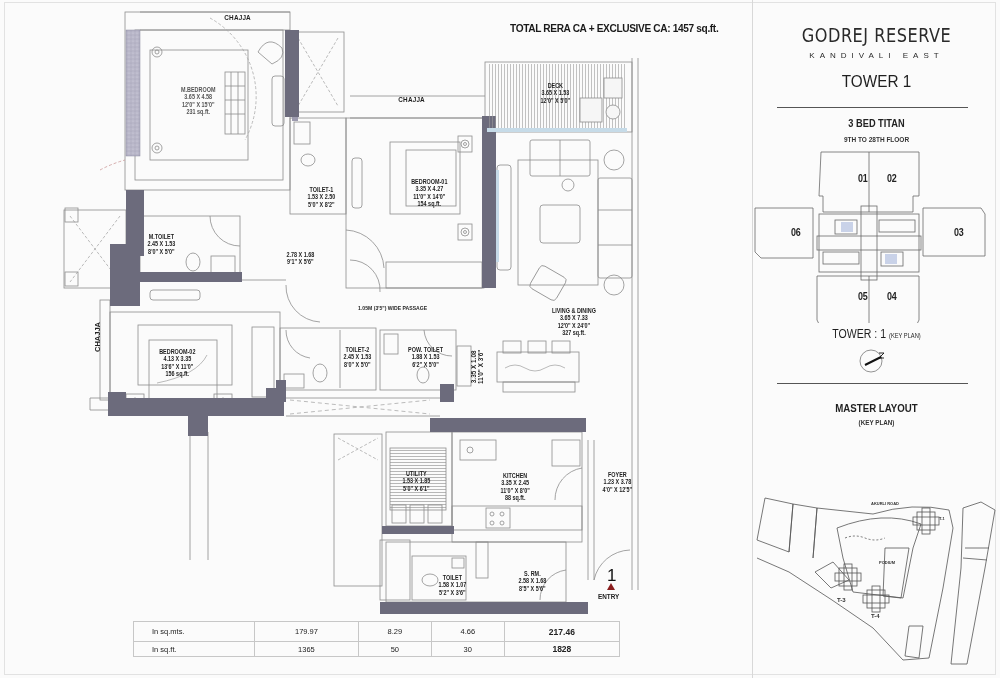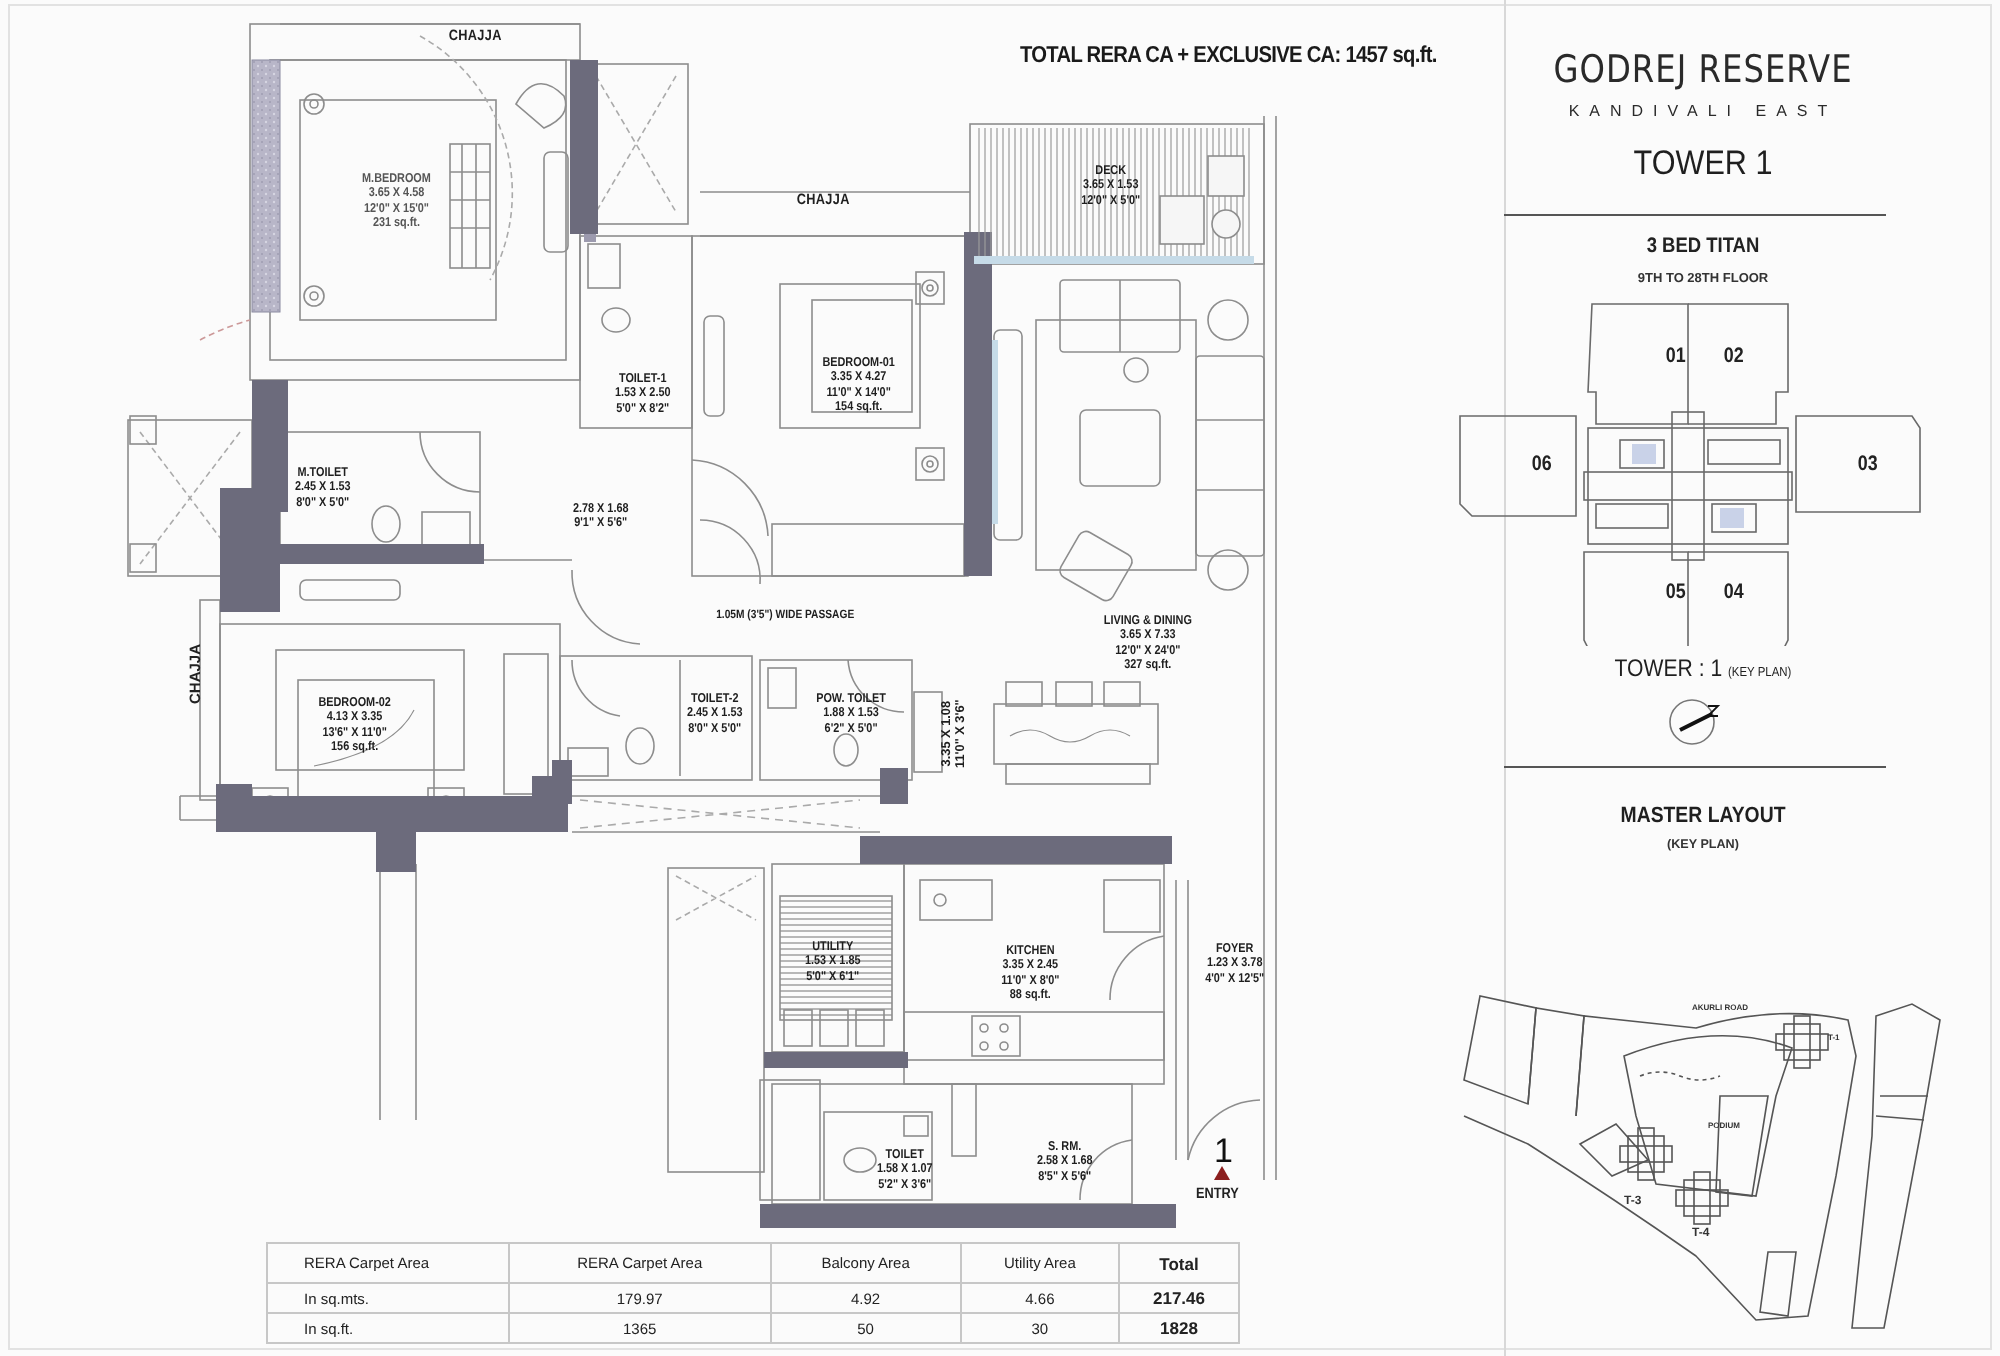--- a/index.html
+++ b/index.html
@@ -17,21 +17,21 @@
   .entry-num { position:absolute; left:607px; top:566px; font-size:17px; font-weight:normal; color:#111; }
   .entry-arrow { position:absolute; left:607px; top:583px; width:0; height:0; border-left:4px solid transparent; border-right:4px solid transparent; border-bottom:7px solid #8b1e1e; }
   .entry-lbl { position:absolute; left:598px; top:592px; font-size:7.5px; font-weight:bold; transform:scaleX(0.85); transform-origin:left top; }
   
   table.areas { position:absolute; left:133px; top:621px; width:487px; border-collapse:collapse; font-size:7.5px; }
   table.areas td { border:1px solid #c7c7c7; padding:0 2px; height:14px; text-align:center; color:#222; }
   table.areas tr:first-child td { height:19px; }
   table.areas td:first-child { text-align:left; padding-left:18px; width:100px; }
   table.areas td.total { font-weight:bold; font-size:8.5px; }
   
-  .rp { position:absolute; left:728px; top:0; width:247px; height:498px; }
+  .rp { position:absolute; left:753px; top:0; width:247px; height:498px; }
   .brand { position:absolute; left:0; width:247px; text-align:center; }
   .brand-name { top:24px; font-size:19px; letter-spacing:0.6px; color:#2a2a2a; font-family:"DejaVu Sans", sans-serif; font-weight:normal; transform:scaleX(0.85); }
   .brand-loc { top:51px; font-size:8px; letter-spacing:5px; font-weight:normal; color:#2a2a2a; }
   .tower-title { top:72px; font-size:17px; color:#1f1f1f; transform:scaleX(0.9); }
   .rp-rule { position:absolute; left:24px; width:191px; height:1px; background:#555; }
   .unit-type { top:117px; font-size:10.5px; font-weight:bold; color:#222; transform:scaleX(0.88); }
   .floors { top:136px; font-size:6.5px; font-weight:bold; color:#333; }
   .keyplan-cap { top:327px; font-size:12px; color:#1f1f1f; transform:scaleX(0.88); }
   .keyplan-cap small { font-size:6.5px; }
   .master-title { top:402px; font-size:11px; font-weight:bold; color:#1f1f1f; transform:scaleX(0.88); }
@@ -349,31 +349,24 @@
   </div>
 
   
   <div class="entry-num">1</div>
   <div class="entry-arrow"></div>
   <div class="entry-lbl">ENTRY</div>
 
   
   <table class="areas">
     <tbody>
-        <tr>
-      <td>RERA Carpet Area</td>
-      <td>RERA Carpet Area</td>
-      <td>Balcony Area</td>
-      <td>Utility Area</td>
-      <td class="total">Total</td>
-    </tr>
     <tr>
       <td>In sq.mts.</td>
       <td>179.97</td>
-      <td>4.92</td>
+      <td>8.29</td>
       <td>4.66</td>
       <td class="total">217.46</td>
     </tr>
     <tr>
       <td>In sq.ft.</td>
       <td>1365</td>
       <td>50</td>
       <td>30</td>
       <td class="total">1828</td>
     </tr>

